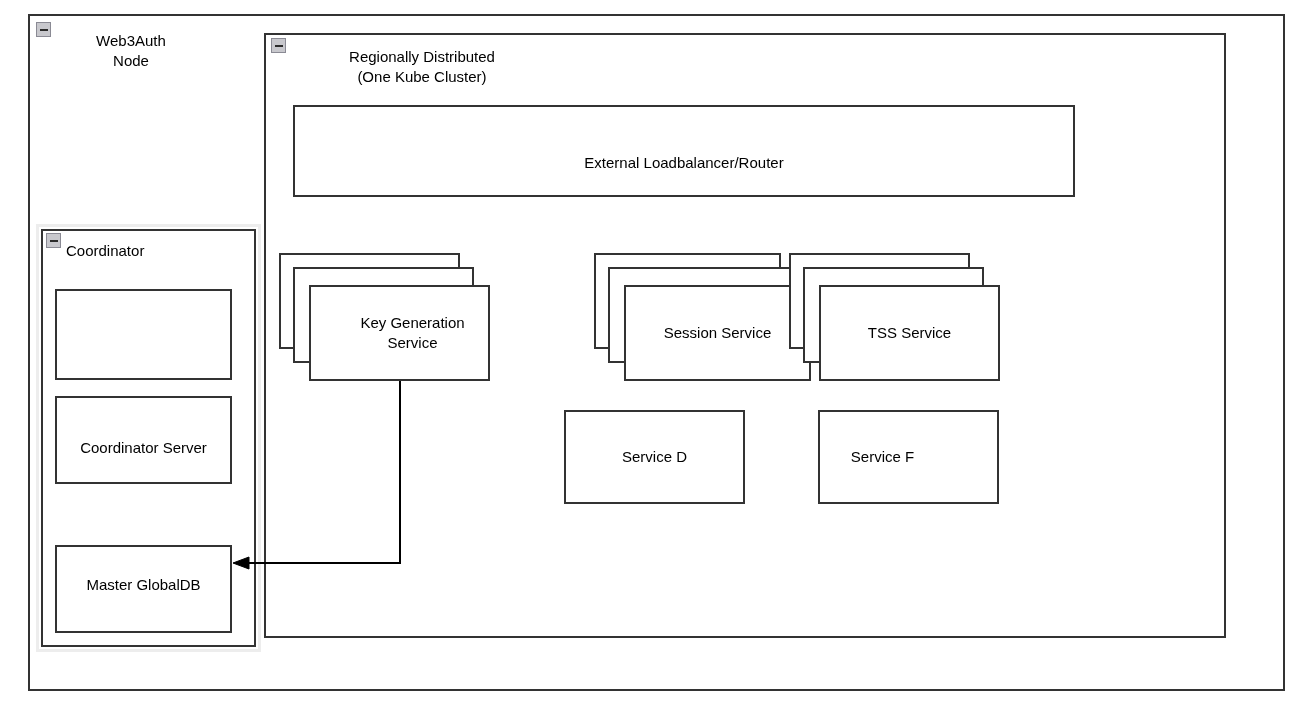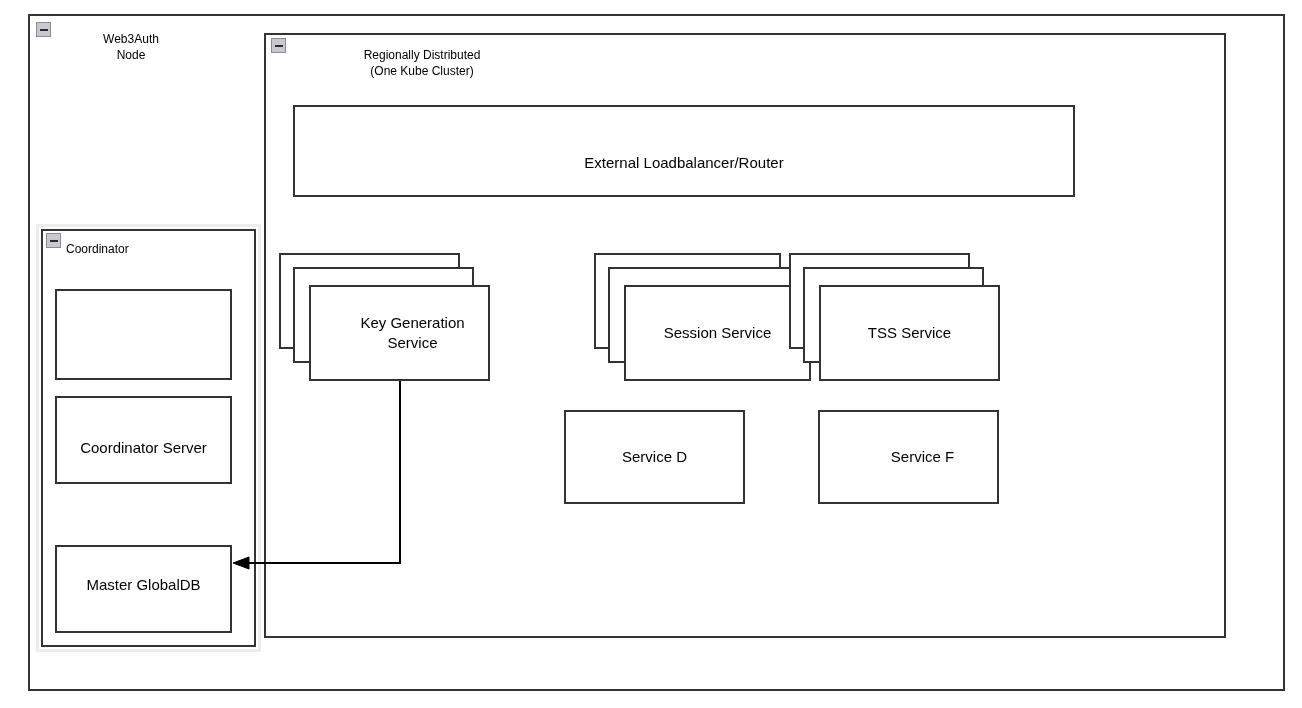--- a/index.html
+++ b/index.html
@@ -44,21 +44,21 @@
   
   .frame {
     position: absolute;
     box-sizing: border-box;
     background: #ffffff;
     border: 2px solid #333333;
   }
   .frame-title {
     position: absolute;
     color: #000000;
-    font-size: 12px;
+    font-size: 15px;
     line-height: 1.34;
     text-align: center;
     white-space: pre-line;
   }
 
   
   .collapse-icon {
     position: absolute;
     width: 15px;
     height: 15px;
@@ -163,21 +163,21 @@
     <div class="layer l1" style="width:181px; height:96px;"></div>
     <div class="layer l2" style="width:181px; height:96px;"></div>
     <div class="layer l3" style="width:181px; height:96px;"></div>
     <div class="stack-label" style="left:30px; top:32px; width:181px; height:96px;">TSS Service</div>
   </div>
 
   <div class="box" style="left:564px; top:410px; width:181px; height:94px;"></div>
   <div class="box-label" style="left:564px; top:410px; width:181px; height:94px;">Service D</div>
 
   <div class="box" style="left:818px; top:410px; width:181px; height:94px;"></div>
-  <div class="box-label" style="left:832px; top:410px; width:181px; height:94px;">Service F</div>
+  <div class="box-label" style="left:792px; top:410px; width:181px; height:94px;">Service F</div>
 
   <div class="halo" style="left:36px; top:224px; width:225px; height:428px;"></div>
 
   <div class="frame" id="coordinator-frame" style="left:41px; top:229px; width:215px; height:418px;"></div>
 
   <div class="collapse-icon" style="left:46px; top:233px;"></div>
 
   <div class="frame-title" style="left:66px; top:241px; width:140px; text-align:left;">Coordinator</div>
 
   <div class="box" style="left:55px; top:289px; width:177px; height:91px;"></div>

